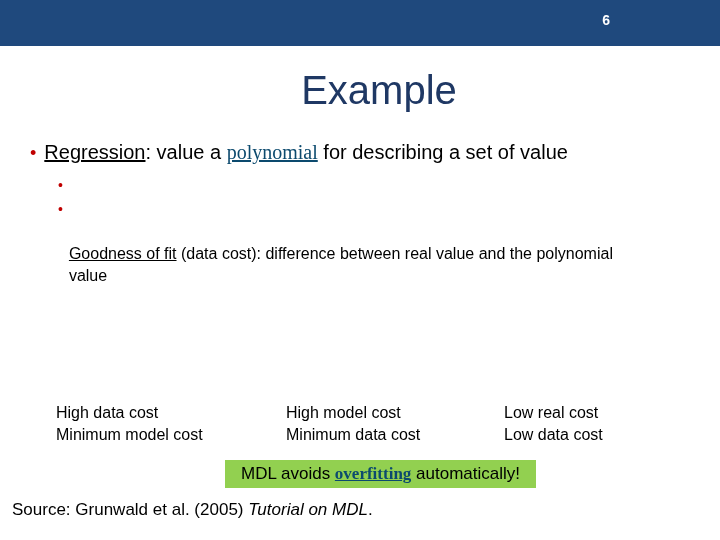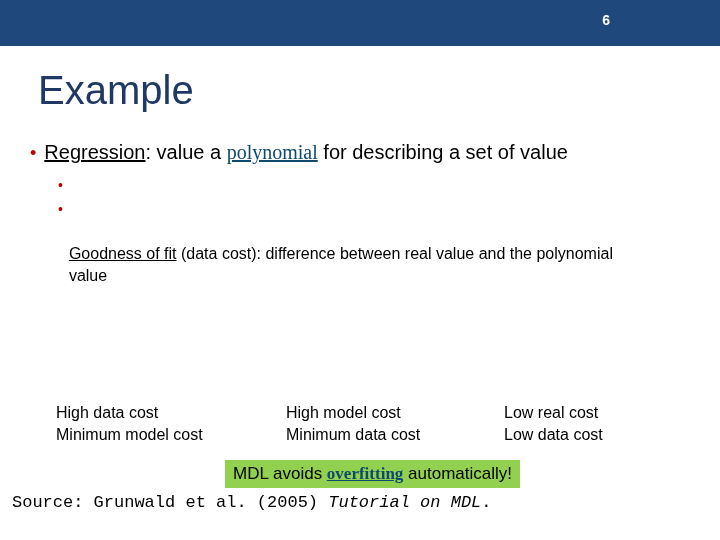--- a/index.html
+++ b/index.html
@@ -1,36 +1,36 @@
 <!DOCTYPE html>
 <html><head>
 <meta charset="utf-8">
 <style>
   * { margin: 0; padding: 0; box-sizing: border-box; }
   html, body { width: 720px; height: 540px; font-family: Arial, Helvetica, sans-serif; background: #fff; }
   .slide { width: 720px; height: 540px; position: relative; background: #fff; }
   .header-bar { width: 100%; height: 46px; background: #1f497d; position: relative; }
   .page-number { position: absolute; right: 110px; top: 12px; color: #fff; font-size: 14px; font-weight: bold; }
-  .title { font-size: 40px; color: #1f3864; margin: 22px 0 0 38px; font-weight: normal; }
+  .title { font-size: 40px; color: #1f3864; margin: 22px 0 0 38px; font-weight: normal; text-align: center; }
   .content { margin: 26px 0 0 30px; }
   .bullet-row { display: flex; align-items: flex-start; font-size: 20px; line-height: 1.35; }
   .bullet-dot { color: #c00000; font-size: 18px; margin-right: 8px; margin-top: 2px; }
   .underline { text-decoration: underline; }
   .emph-red { color: #0c4a6e; font-family: Liberation Serif, serif; }
   .sub-bullets { margin: 8px 0 0 28px; }
   .sub-row { display: flex; align-items: flex-start; font-size: 16px; line-height: 1.4; margin-bottom: 2px; }
   .sub-dot { color: #c00000; font-size: 14px; margin-right: 6px; margin-top: 2px; }
   .columns { display: flex; position: absolute; left: 56px; top: 402px; width: 620px; }
   .col { font-size: 16px; line-height: 1.35; }
   .col1 { width: 230px; }
   .col2 { width: 218px; }
   .col3 { width: 170px; }
-  .callout { position: absolute; left: 225px; top: 460px; background: #92d050; padding: 4px 8px; font-size: 17px; }
+  .callout { position: absolute; left: 225px; top: 460px; background: #92d050; padding: 4px 16px; font-size: 17px; }
   .callout .emph-red { font-weight: bold; text-decoration: underline; }
-  .source { position: absolute; left: 12px; bottom: 28px; font-family: Liberation Mono, monospace; font-size: 17px; }
+  .source { position: absolute; left: 12px; bottom: 20px; font-family: Liberation Sans, sans-serif; font-size: 17px; }
   .source .italic { font-style: italic; }
 </style>
 </head>
 <body>
 
 <div class="slide">
 
   <div class="header-bar">
     <div class="page-number">6</div>
   </div>

